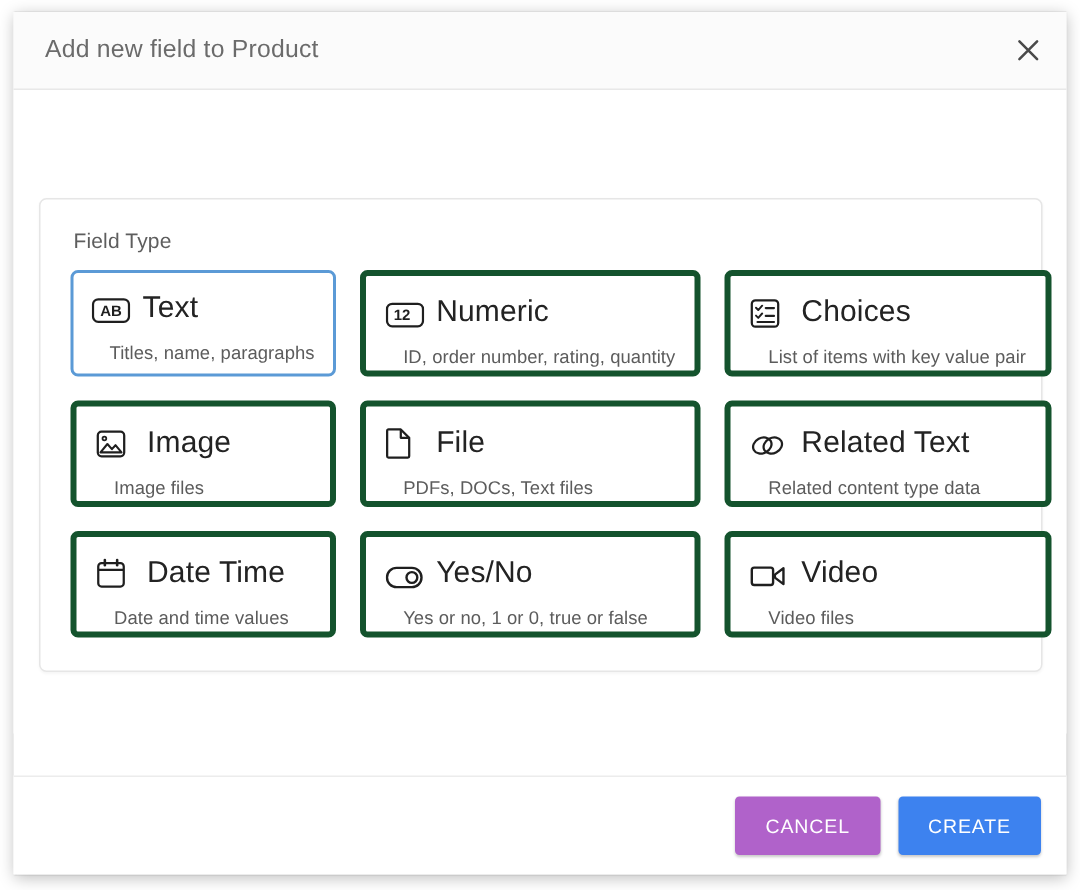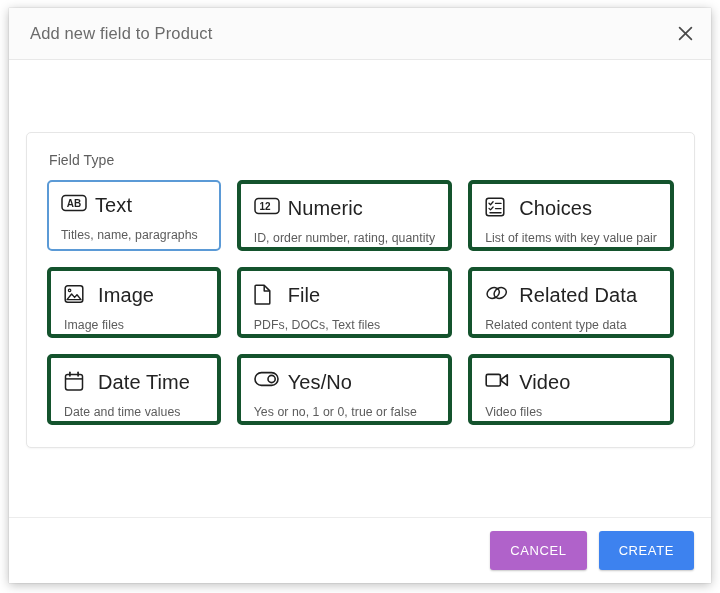--- a/index.html
+++ b/index.html
@@ -125,40 +125,41 @@
   .card-head {
     display: flex;
     align-items: center;
     gap: 8px;
     height: 26px;
   }
   .card-icon {
     width: 26px;
     height: 22px;
     display: flex;
-    align-items: flex-start;
+    align-items: flex-end;
     justify-content: flex-start;
     flex: 0 0 auto;
     color: #1f1f1f;
   }
   .card-icon svg { display: block; }
   .card-title {
     font-size: 20px;
     color: #232323;
     font-weight: 400;
     letter-spacing: 0.1px;
     line-height: 1;
     white-space: nowrap;
   }
   .card-desc {
     margin-top: 10px;
     font-size: 12.3px;
     color: #5c5c5c;
     letter-spacing: 0.05px;
     white-space: nowrap;
+    margin-left: 12px;
   }
 
   
   .dialog-footer {
     height: 66px;
     min-height: 66px;
     border-top: 1px solid #ececec;
     display: flex;
     align-items: center;
     justify-content: flex-end;
@@ -276,21 +277,21 @@
           </div>
 
           <div class="type-card">
             <div class="card-head">
               <span class="card-icon">
                 <svg width="24" height="18" viewBox="0 0 24 18" aria-hidden="true">
                   <ellipse cx="8.2" cy="9" rx="6.4" ry="5.1" transform="rotate(-28 8.2 9)" fill="none" stroke="#1f1f1f" stroke-width="1.5"></ellipse>
                   <ellipse cx="15.2" cy="9" rx="6.4" ry="5.1" transform="rotate(-28 15.2 9)" fill="none" stroke="#1f1f1f" stroke-width="1.5"></ellipse>
                 </svg>
               </span>
-              <span class="card-title">Related Data</span>
+              <span class="card-title">Related Text</span>
             </div>
             <div class="card-desc">Related content type data</div>
           </div>
 
           <div class="type-card">
             <div class="card-head">
               <span class="card-icon">
                 <svg width="20" height="21" viewBox="0 0 20 21" aria-hidden="true">
                   <rect x="1.5" y="3.4" width="17" height="15.6" rx="2.2" fill="none" stroke="#1f1f1f" stroke-width="1.5"></rect>
                   <line x1="1.5" y1="7.9" x2="18.5" y2="7.9" stroke="#1f1f1f" stroke-width="1.5"></line>

